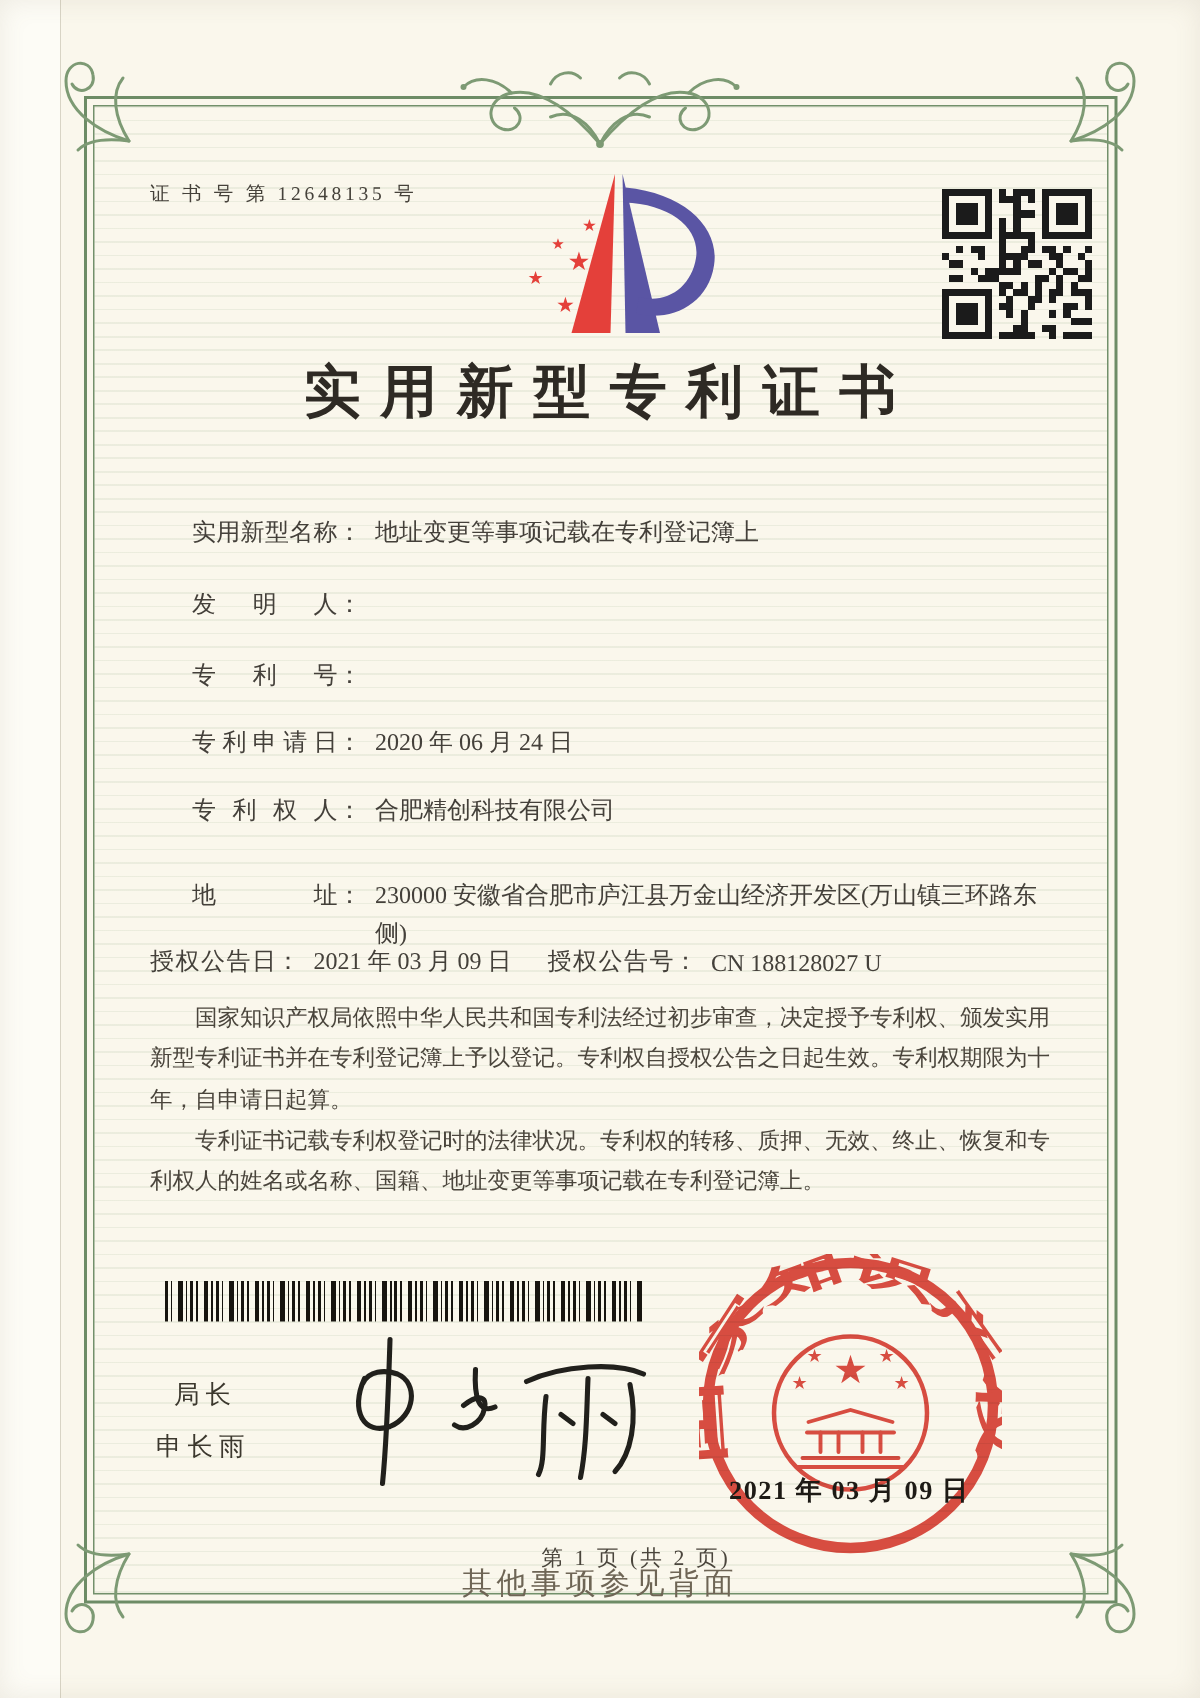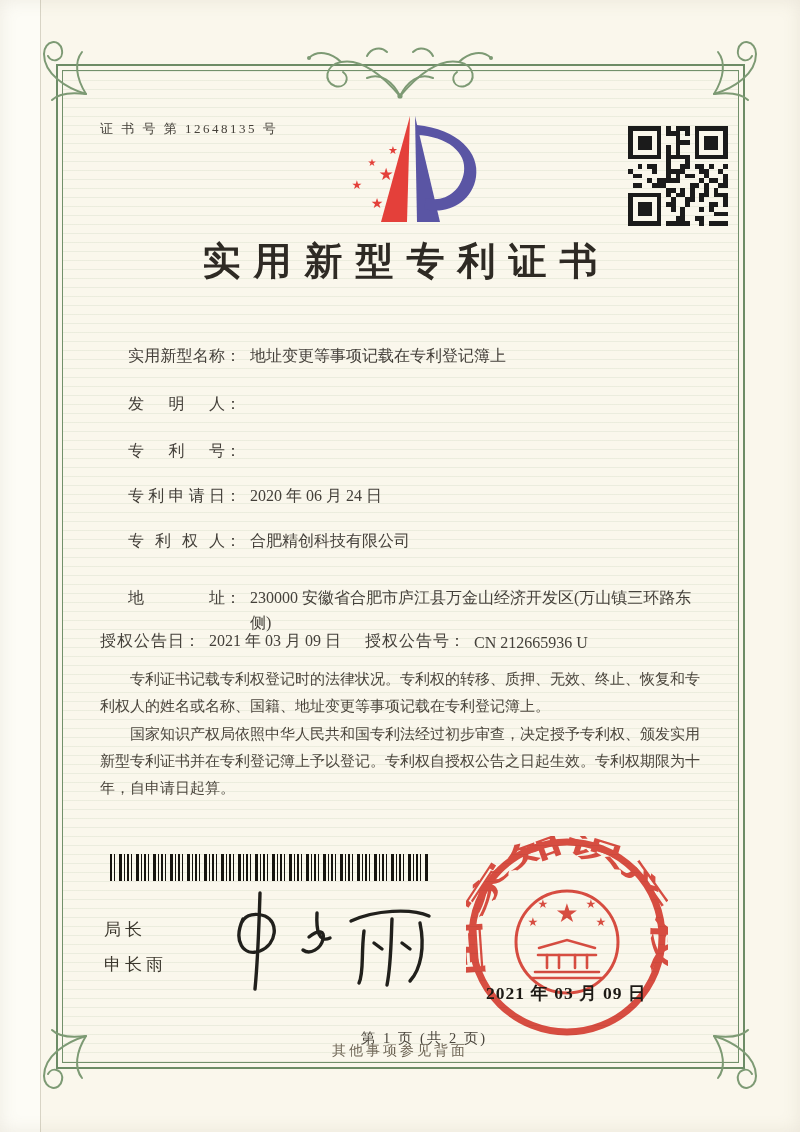--- a/index.html
+++ b/index.html
@@ -37,25 +37,25 @@
   .paras{position:absolute;left:100px;top:666px;width:606px;font-size:15px;line-height:1.82;color:#4a453c;}
   .paras p{margin:0;text-indent:2em;}
   .barcode{
     position:absolute;left:110px;top:854px;width:318px;height:27px;
     background:repeating-linear-gradient(90deg,
       #17140f 0 2px,rgba(0,0,0,0) 2px 4px,
       #17140f 4px 5px,rgba(0,0,0,0) 5px 9px,
       #17140f 9px 12px,rgba(0,0,0,0) 12px 14px,
       #17140f 14px 15px,rgba(0,0,0,0) 15px 17px);
   }
-  .signer-title{left:104px;top:918px;font-size:17px;letter-spacing:4px;font-family:Liberation Serif, serif;}
+  .signer-title{left:116px;top:918px;font-size:17px;letter-spacing:4px;font-family:Liberation Serif, serif;}
   .signer-name{left:104px;top:953px;font-size:17px;letter-spacing:4px;}
   .seal-date{left:486px;top:981px;font-size:17.5px;font-weight:bold;letter-spacing:1px;color:#1d1a15;}
   .page-footer{left:0;top:1029px;width:100%;text-align:center;font-size:14.5px;letter-spacing:2px;color:#4a453c;padding-left:24px;}
-  .back-note{left:0;top:1042px;width:100%;text-align:center;font-size:14px;letter-spacing:3px;color:#6e6555;}
+  .back-note{left:0;top:1042px;width:100%;text-align:center;font-size:20px;letter-spacing:3px;color:#6e6555;}
   .qr{position:absolute;left:628px;top:126px;width:100px;height:100px;}
   .logo{position:absolute;left:336px;top:110px;width:152px;height:122px;}
   .sig{position:absolute;left:213px;top:883px;width:240px;height:118px;}
   .seal{position:absolute;left:466px;top:836px;width:202px;height:202px;opacity:.88;mix-blend-mode:multiply;}
 </style>
 </head>
 <body>
 
 <div class="page">
 
@@ -287,27 +287,27 @@
 
   <div class="grant-row">
     <span class="grant-pair">
       <span class="flabel">授权公告日</span>
         <span class="fcolon">：</span>
       <span>2021 年 03 月 09 日</span>
     </span>
     <span class="grant-pair grant-no-pair">
       <span class="flabel">授权公告号</span>
         <span class="fcolon">：</span>
-      <span>CN 212665936 U</span>
+      <span>CN 188128027 U</span>
     </span>
   </div>
 
   <div class="paras">
+    <p>国家知识产权局依照中华人民共和国专利法经过初步审查，决定授予专利权、颁发实用新型专利证书并在专利登记簿上予以登记。专利权自授权公告之日起生效。专利权期限为十年，自申请日起算。</p>
     <p>专利证书记载专利权登记时的法律状况。专利权的转移、质押、无效、终止、恢复和专利权人的姓名或名称、国籍、地址变更等事项记载在专利登记簿上。</p>
-    <p>国家知识产权局依照中华人民共和国专利法经过初步审查，决定授予专利权、颁发实用新型专利证书并在专利登记簿上予以登记。专利权自授权公告之日起生效。专利权期限为十年，自申请日起算。</p>
   </div>
 
   <div class="barcode"></div>
 
   <div class="abs signer-title">局长</div>
   <div class="abs signer-name">申长雨</div>
 
   <svg class="sig" viewBox="0 0 240 118">
     <g fill="none" stroke="#21201c" stroke-width="3.4" stroke-linecap="round" stroke-linejoin="round">
       <path d="M47,10 C46,42 45,76 42,106"></path>

